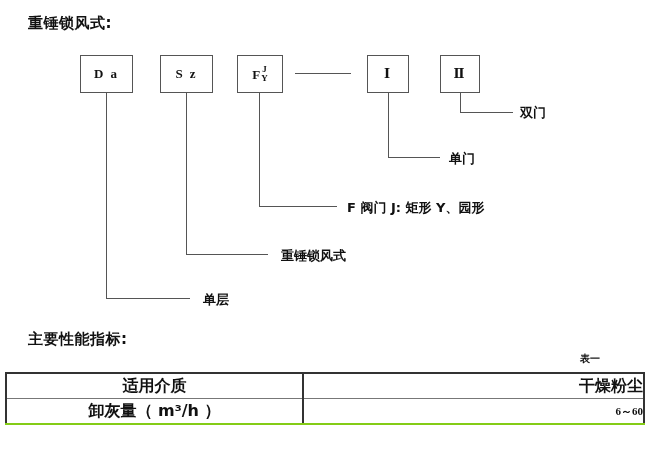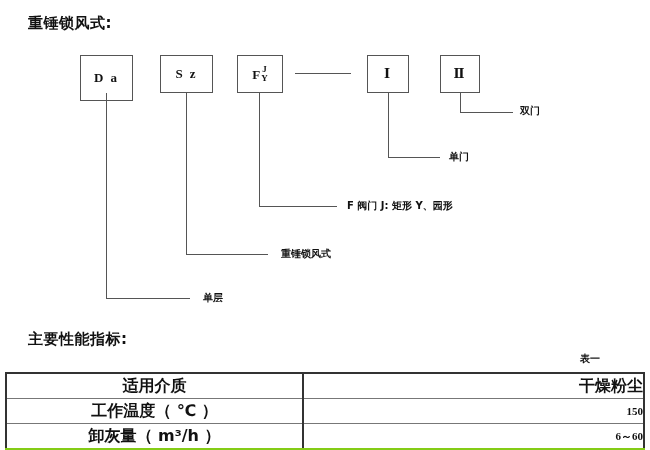--- a/index.html
+++ b/index.html
@@ -82,21 +82,21 @@
     position: absolute;
     height: 1px;
     background: #555555;
   }
 
   
   .leader-label {
     position: absolute;
     font-family: "DejaVu Sans", "Liberation Sans", sans-serif;
     font-weight: bold;
-    font-size: 10px;
+    font-size: 13px;
     color: #111111;
     white-space: nowrap;
   }
 
   
   #table-caption {
     position: absolute;
     right: 50px;
     top: 352px;
     font-family: "DejaVu Sans", "Liberation Sans", sans-serif;
@@ -133,21 +133,21 @@
     font-size: 11px;
   }
 </style>
 </head>
 <body>
 
 <div id="page">
 
   <div class="section-heading" id="heading-model">重锤锁风式:</div>
 
-  <div class="code-box" id="box-da" style="left:80px; top:55px; width:53px; height:46px;">
+  <div class="code-box" id="box-da" style="left:80px; top:55px; width:53px; height:38px;">
     <span class="seg-text">D a</span>
   </div>
 
   <div class="code-box" id="box-sz" style="left:160px; top:55px; width:53px; height:38px;">
     <span class="seg-text">S z</span>
   </div>
 
   <div class="code-box" id="box-f" style="left:237px; top:55px; width:46px; height:38px;">
     <span class="stack-wrap">
       <span class="base">F</span>
@@ -192,23 +192,19 @@
 
   <div id="table-caption">表一</div>
 
   <table id="spec-table">
     <tbody>
       <tr>
         <td class="col-label outer-top">适用介质</td>
         <td class="col-value outer-top">干燥粉尘</td>
       </tr>
       <tr>
-        <td class="col-label">工作温度（ ℃ ）</td>
-        <td class="col-value num-val">150</td>
-      </tr>
-      <tr>
         <td class="col-label outer-bottom">卸灰量（ m³/h ）</td>
         <td class="col-value outer-bottom num-val">6～60</td>
       </tr>
     </tbody>
   </table>
 
 </div>
 
 </body></html>

